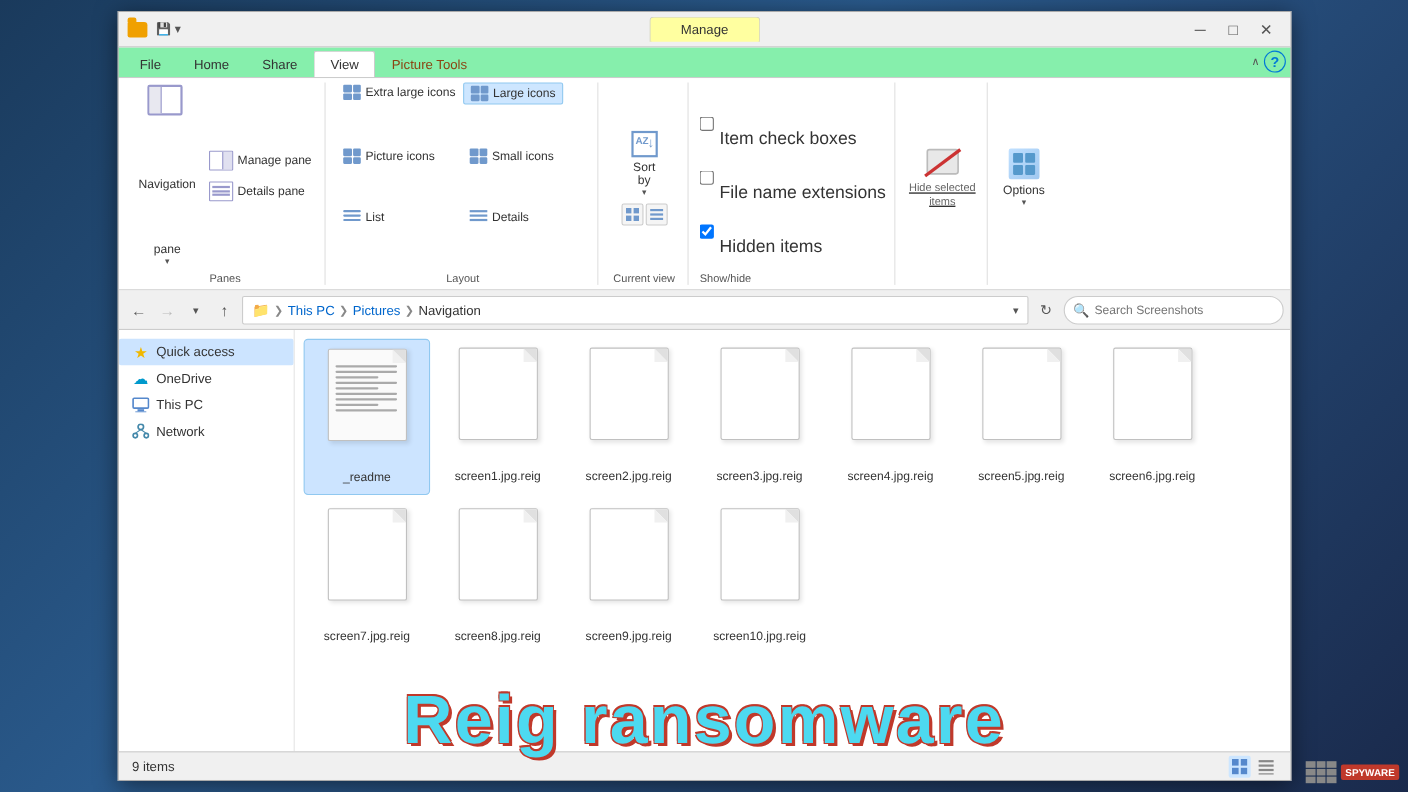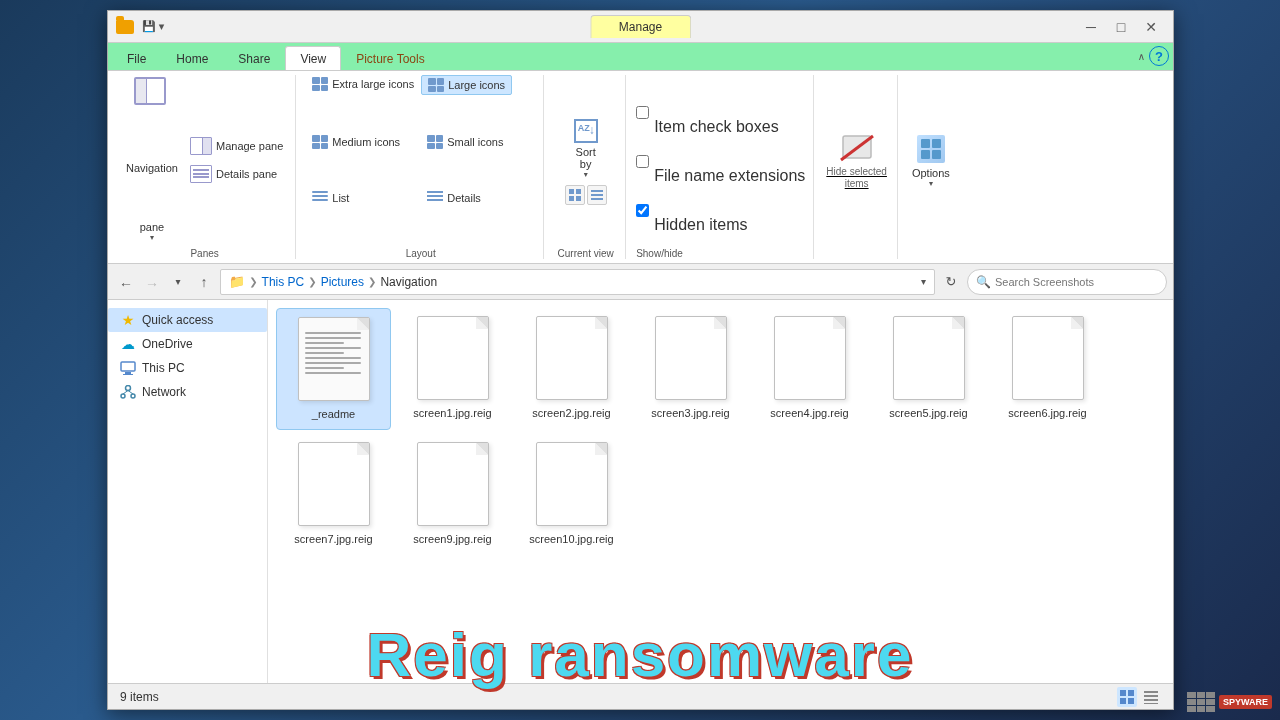--- a/index.html
+++ b/index.html
@@ -752,21 +752,21 @@
     .readme-line {
       height: 2px;
       background: #aaa;
       border-radius: 1px;
     }
     .readme-line.short { width: 70%; }
     .file-name {
       font-size: 11px;
       color: #333;
       text-align: center;
-      margin-top: 0;
+      margin-top: 20px;
       word-break: break-all;
       line-height: 1.3;
     }
 
     
     .statusbar {
       height: 26px;
       background: #f0f0f0;
       border-top: 1px solid #ccc;
       display: flex;
@@ -896,21 +896,21 @@
           </div>
         </div>
         <div style="display:flex;align-items:center;">
           <div class="layout-btn">
             <div class="layout-icon">
                 <span></span>
                 <span></span>
                 <span></span>
                 <span></span>
               </div>
-            <span>Medium icons</span>
+            <span>Picture icons</span>
           </div>
         </div>
         <div style="display:flex;align-items:center;">
           <div class="layout-btn">
             <div class="layout-icon">
                 <span></span>
                 <span></span>
                 <span></span>
                 <span></span>
               </div>
@@ -1149,20 +1149,26 @@
           <span class="file-name">screen6.jpg.reig</span>
         </div>
 
         <div class="file-item">
           <div class="file-icon">
             <div class="file-page"></div>
           </div>
           <span class="file-name">screen7.jpg.reig</span>
         </div>
 
+        <div class="file-item">
+          <div class="file-icon">
+            <div class="file-page"></div>
+          </div>
+          <span class="file-name">screen8.jpg.reig</span>
+        </div>
 
         <div class="file-item">
           <div class="file-icon">
             <div class="file-page"></div>
           </div>
           <span class="file-name">screen9.jpg.reig</span>
         </div>
 
         <div class="file-item">
           <div class="file-icon">

